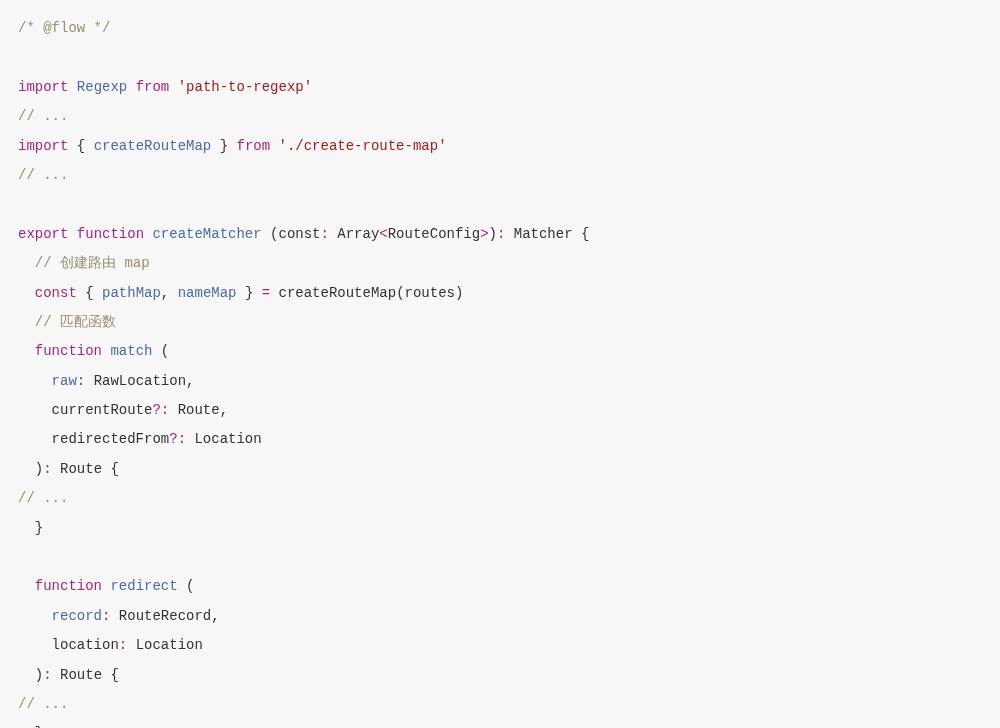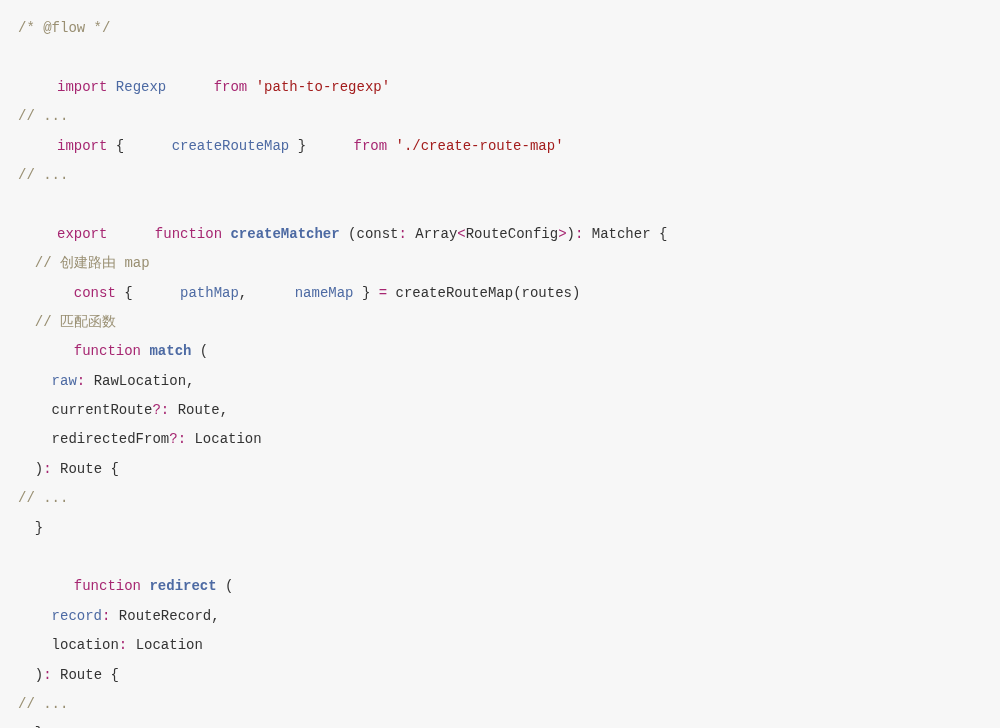--- a/index.html
+++ b/index.html
@@ -16,26 +16,26 @@
       color: #333;
       width: 1000px;
       height: 728px;
       overflow: hidden;
     }
     pre {
       font-family: inherit;
       white-space: pre;
     }
     .comment { color: #998f72; margin-top: 20px; }
-    .keyword { color: #a62671; margin-left: 39px; }
-    .fn-name { color: #4d6aa3; font-weight: bold; }
+    .keyword { color: #a62671; }
+    .fn-name { color: #4d6aa3; }
     .class-name { color: #4d6aa3; }
     .string { color: #a31c1c; text-align: right; }
     .operator { color: #a62671; }
-    .var { color: #4d6aa3; margin-left: 39px; }
+    .var { color: #4d6aa3; }
     .param { color: #4d6aa3; }
     .maybe { color: #a62671; }
   </style>
 </head>
 <body>
 
 <pre id="code-root"><span class="comment">/* @flow */</span>
 
 <span class="keyword">import</span><span> </span><span class="class-name">Regexp</span><span> </span><span class="keyword">from</span><span> </span><span class="string">'path-to-regexp'</span>
 <span class="comment">// ...</span>

